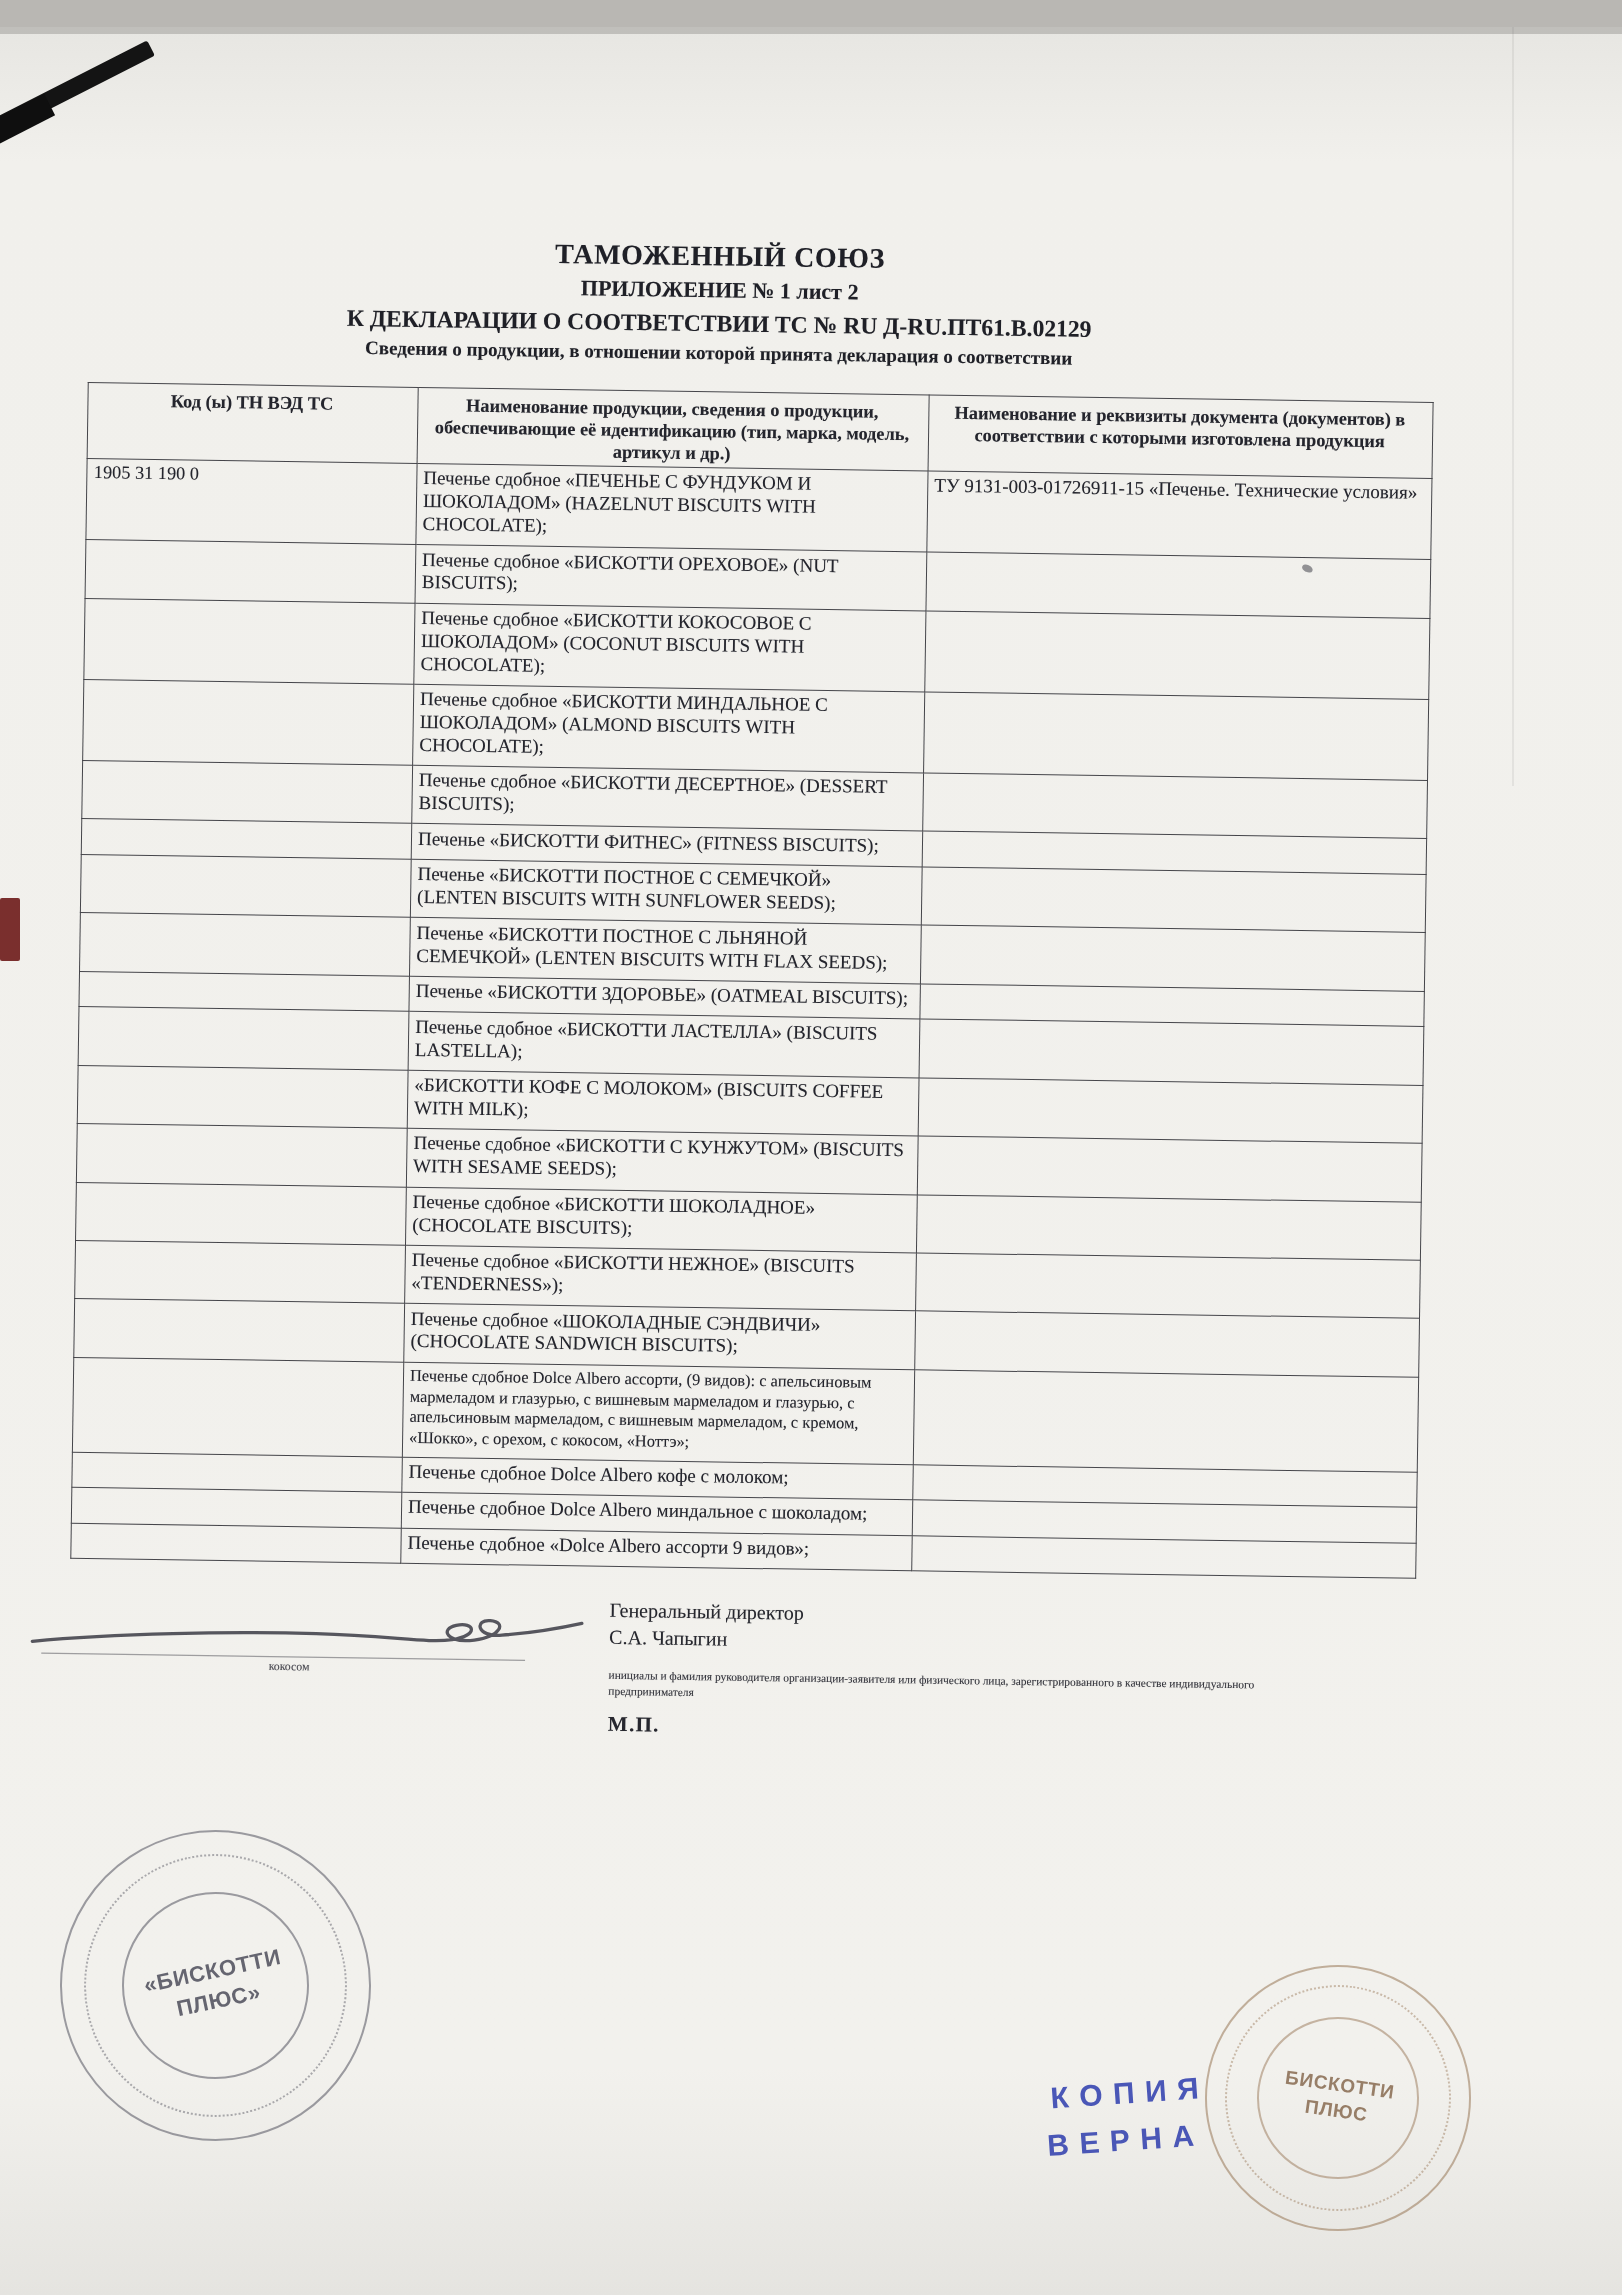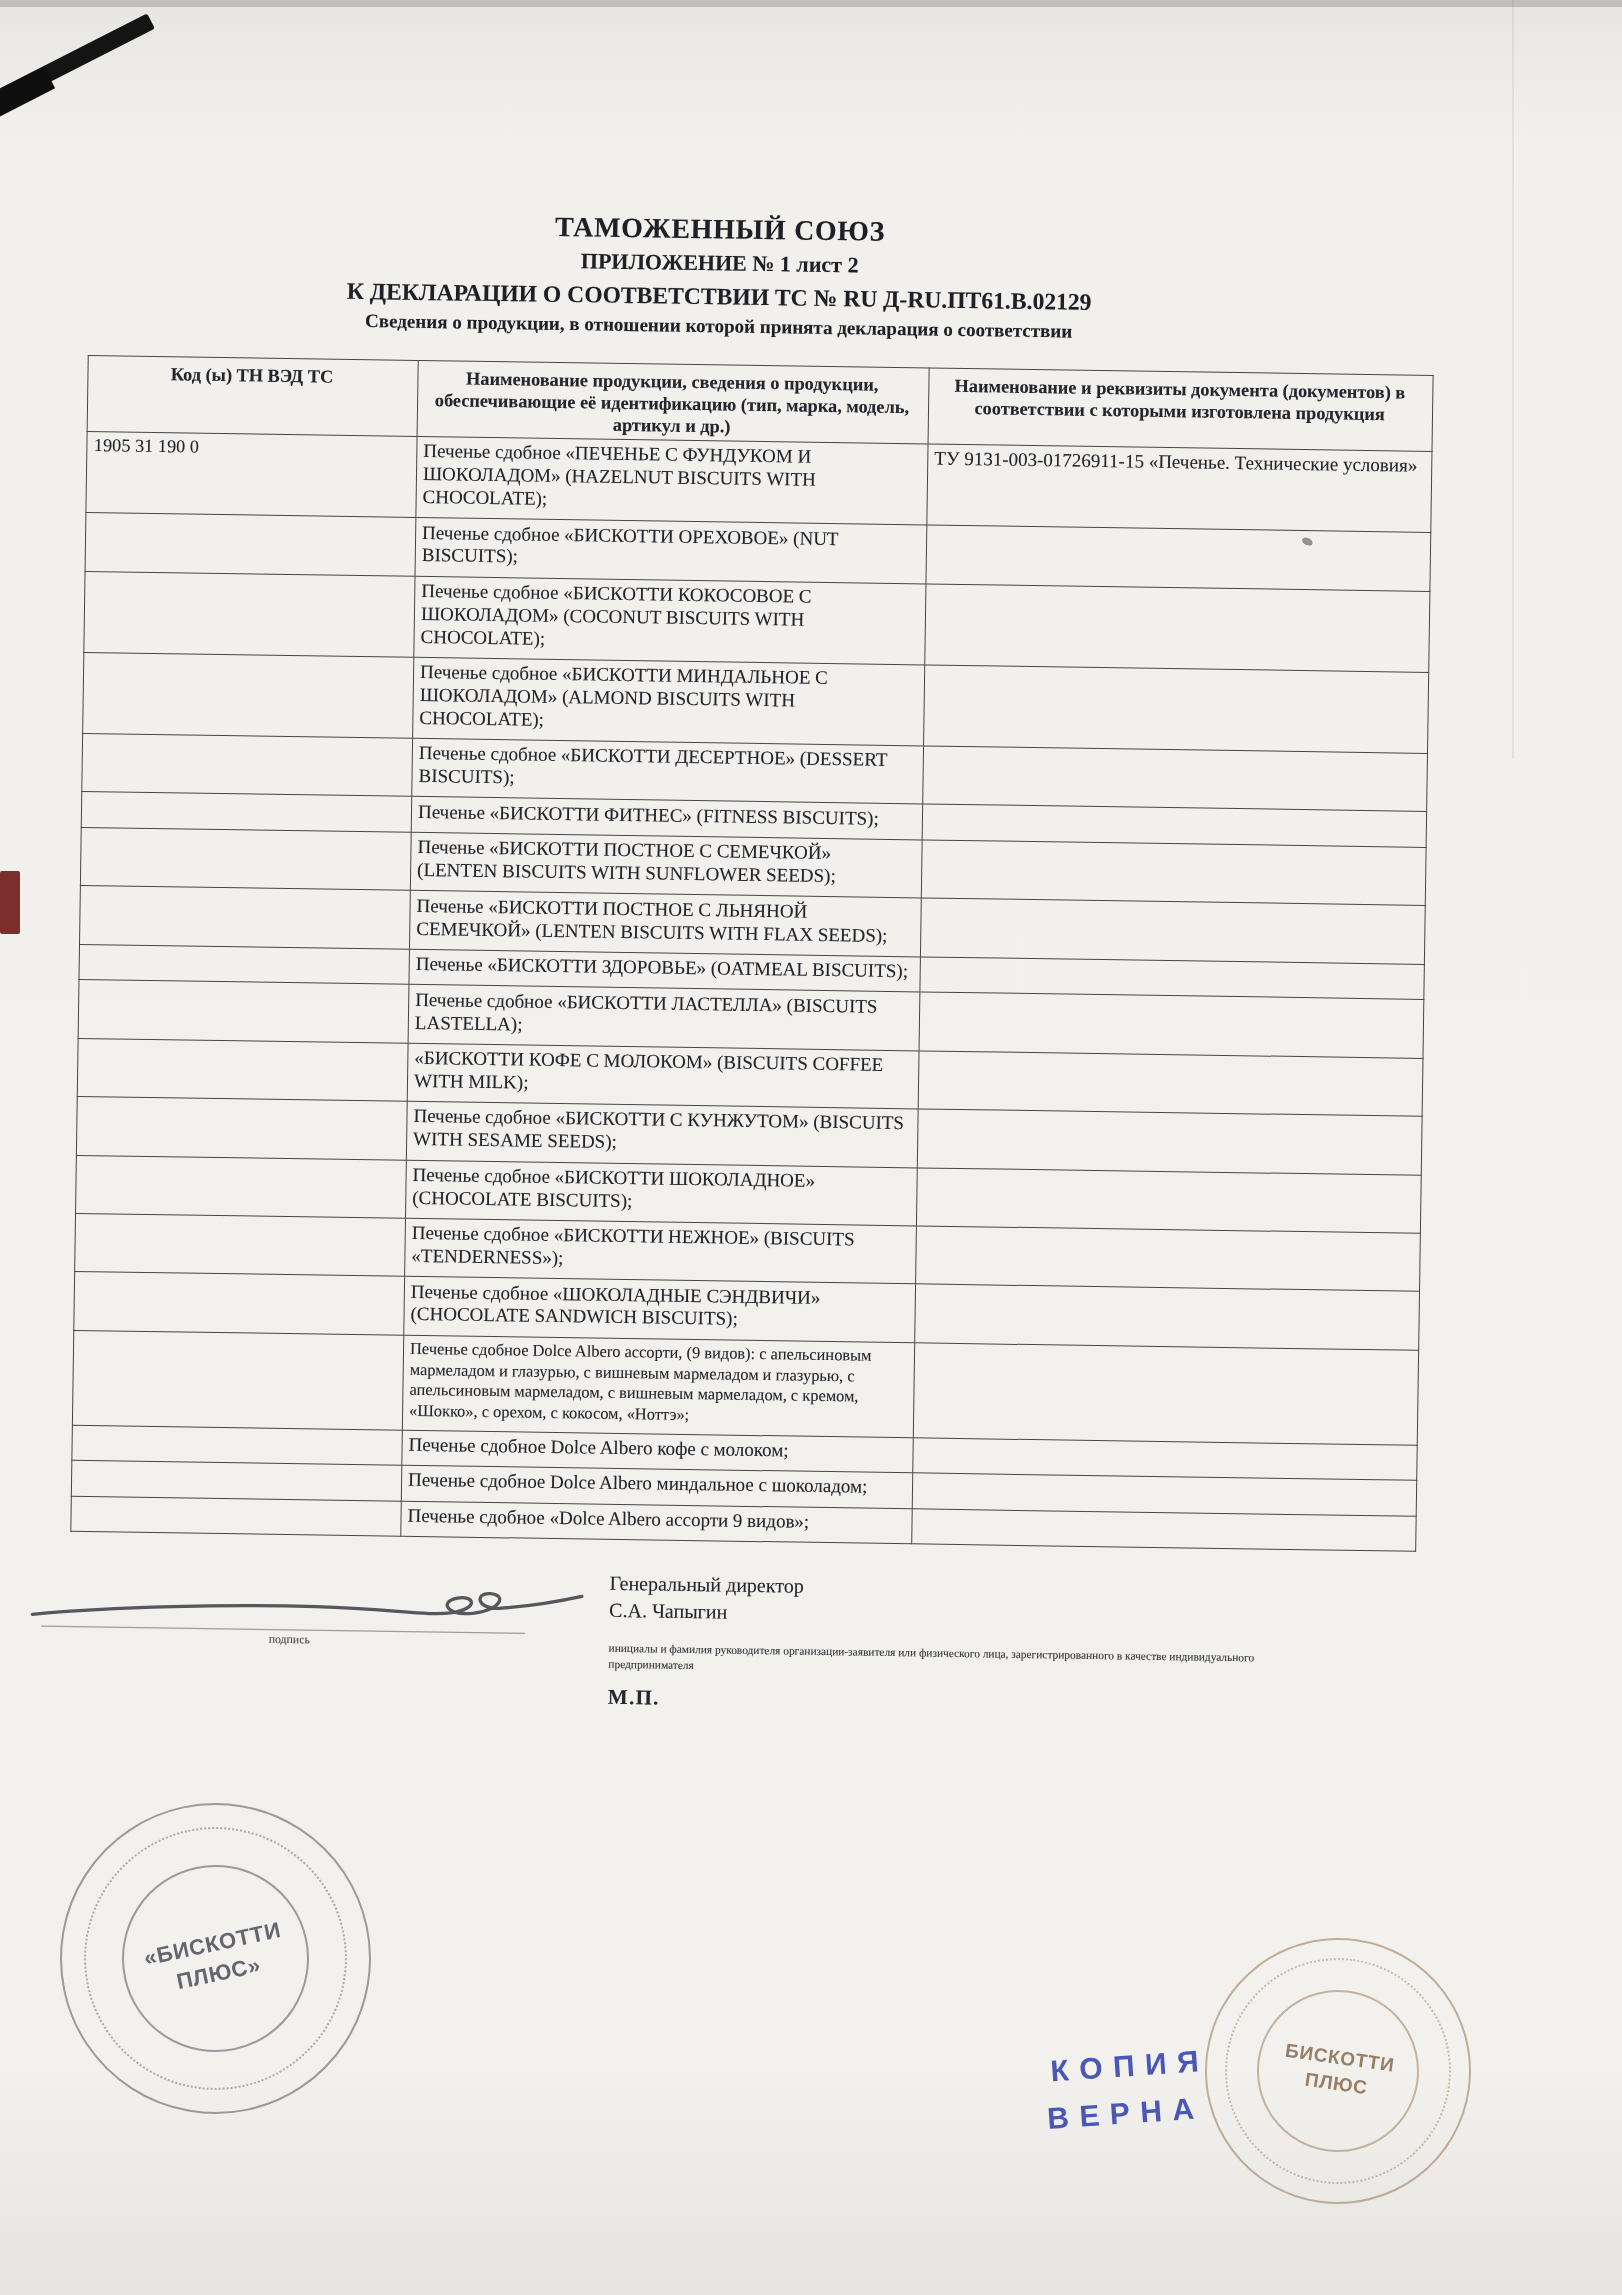--- a/index.html
+++ b/index.html
@@ -4,20 +4,21 @@
 <style>
   html,body{margin:0;padding:0;}
   body{
     width:1622px;height:2295px;position:relative;overflow:hidden;
     background:#b9b7b3;
     font-family:"Liberation Serif", serif;
   }
   .paper{
     position:absolute;inset:0;
     background:linear-gradient(180deg,#e7e6e2 0%, #f1f0ec 6%, #f2f1ed 90%, #e5e4e0 100%);
+    margin-top:27px;
   }
   .top-edge{position:absolute;left:0;top:0;width:100%;height:6.5px;background:rgba(120,118,114,.35);}
   
   .corner-mark-1{position:absolute;left:-22px;top:54px;width:183px;height:17px;background:#141414;transform:rotate(-27deg);border-radius:2.6px;}
   .corner-mark-2{position:absolute;left:-10.5px;top:80px;width:63px;height:23.6px;background:#0f0f0f;transform:rotate(-27deg);}
   .red-mark{position:absolute;left:0;top:871px;width:19.6px;height:63px;background:#6d1a18;opacity:.9;border-radius:2px;}
   .fold-line{position:absolute;left:1512px;top:0;width:2px;height:759px;background:rgba(100,100,100,.10);}
   .speck{position:absolute;left:1302px;top:538px;width:10.5px;height:6.5px;background:rgba(50,50,60,.5);border-radius:50%;transform:rotate(25deg);}
 
   
@@ -218,21 +219,21 @@
           </tr>
         </tbody>
     </table>
 
     <div class="doc-footer">
       <div class="sig-area">
         <svg width="576" height="85" viewBox="0 0 880 130">
           <path d="M6,78 C130,64 310,58 440,60 C560,62 610,72 648,66 C690,58 682,38 654,44 C628,50 640,72 682,66 C722,60 732,38 706,36 C682,34 684,62 724,58 C766,54 812,46 846,38" fill="none" stroke="#3b3b44" stroke-width="5" stroke-linecap="round" opacity="0.85"></path>
           <line x1="20" y1="96" x2="760" y2="96" stroke="#4a4a52" stroke-width="2" opacity="0.5"></line>
         </svg>
-        <div class="sig-caption">подпись</div>
+        <div class="sig-caption">кокосом</div>
       </div>
       <div class="exec-block">
         <div class="director-title">Генеральный директор</div>
         <div class="director-name">С.А. Чапыгин</div>
         <div class="footer-note">инициалы и фамилия руководителя организации-заявителя или физического лица, зарегистрированного в качестве индивидуального предпринимателя</div>
         <div class="seal-mark">М.П.</div>
       </div>
     </div>
 
   </div>

